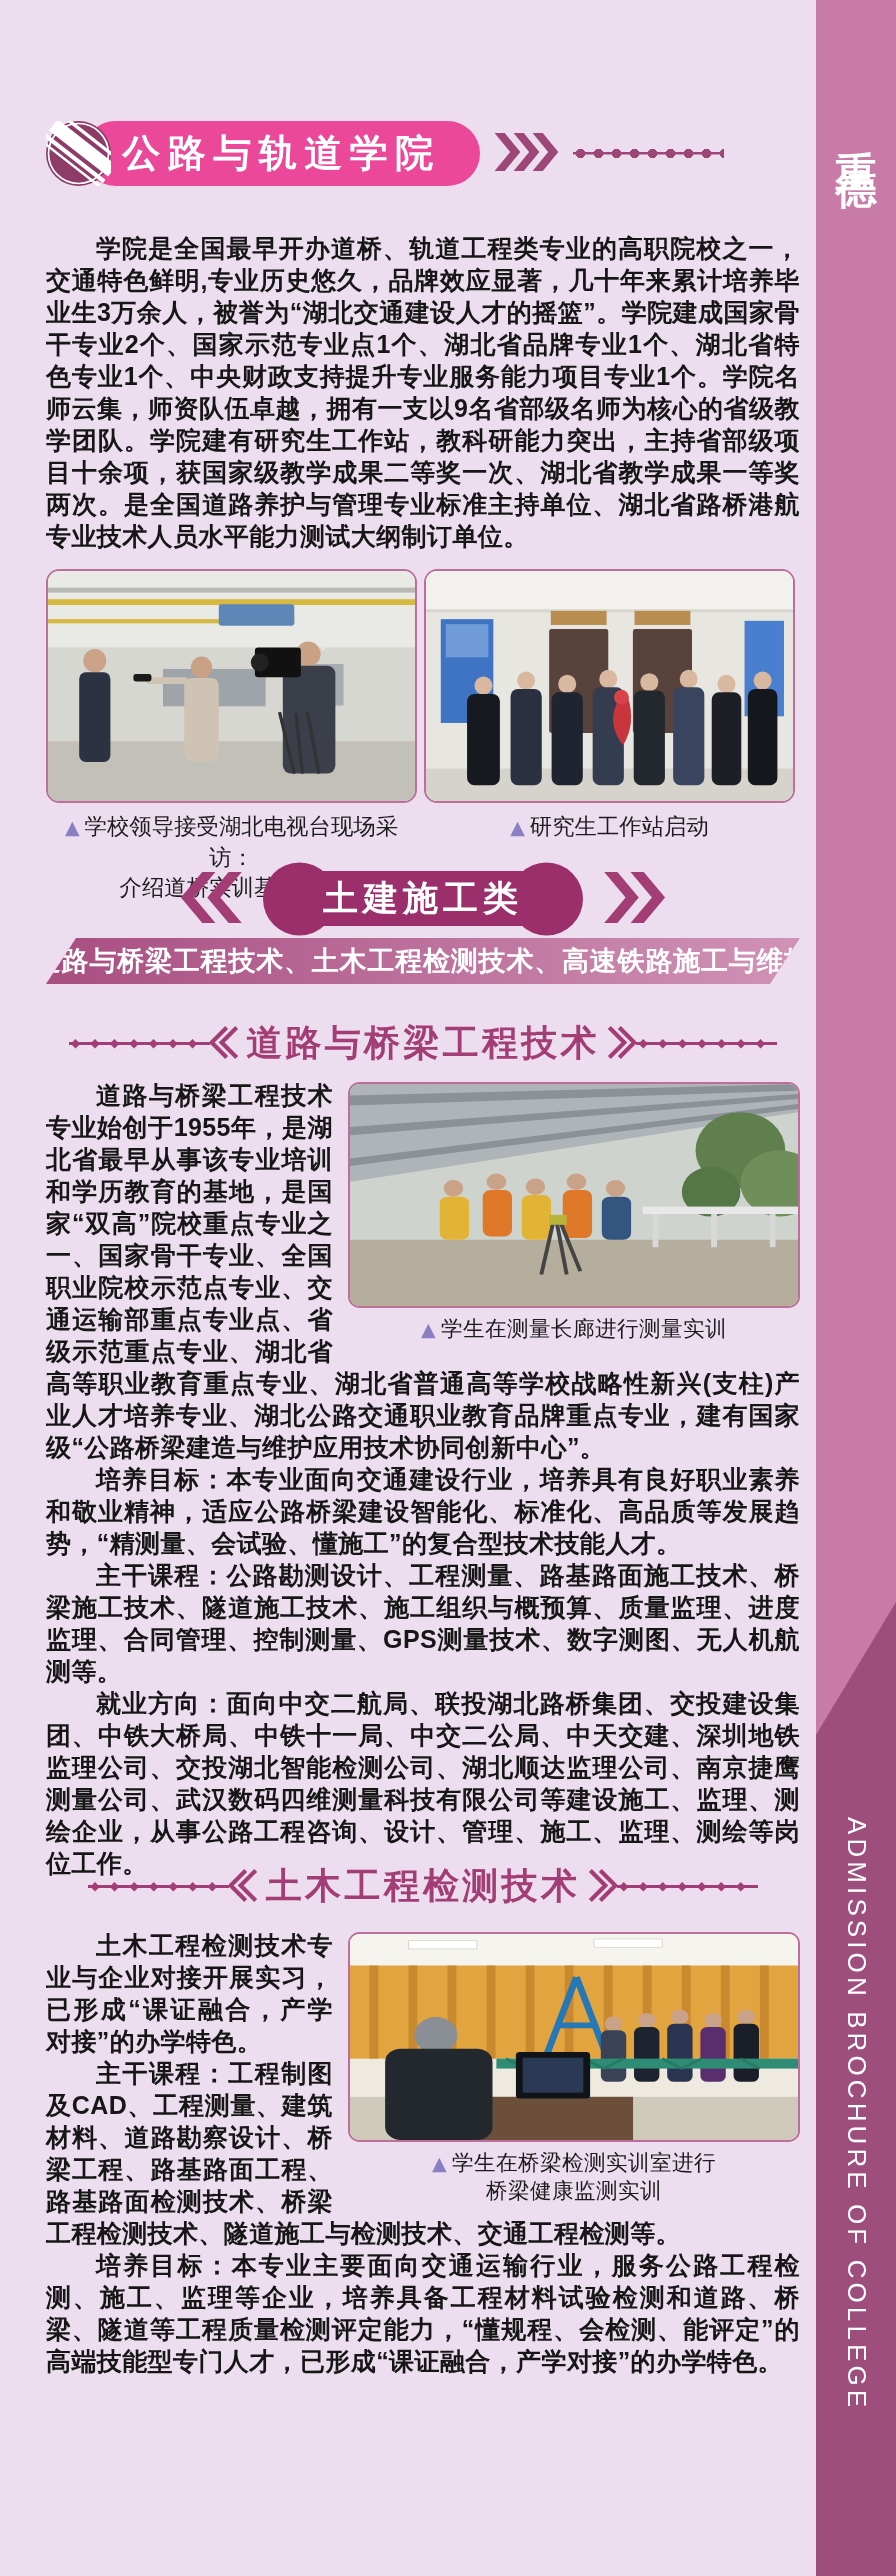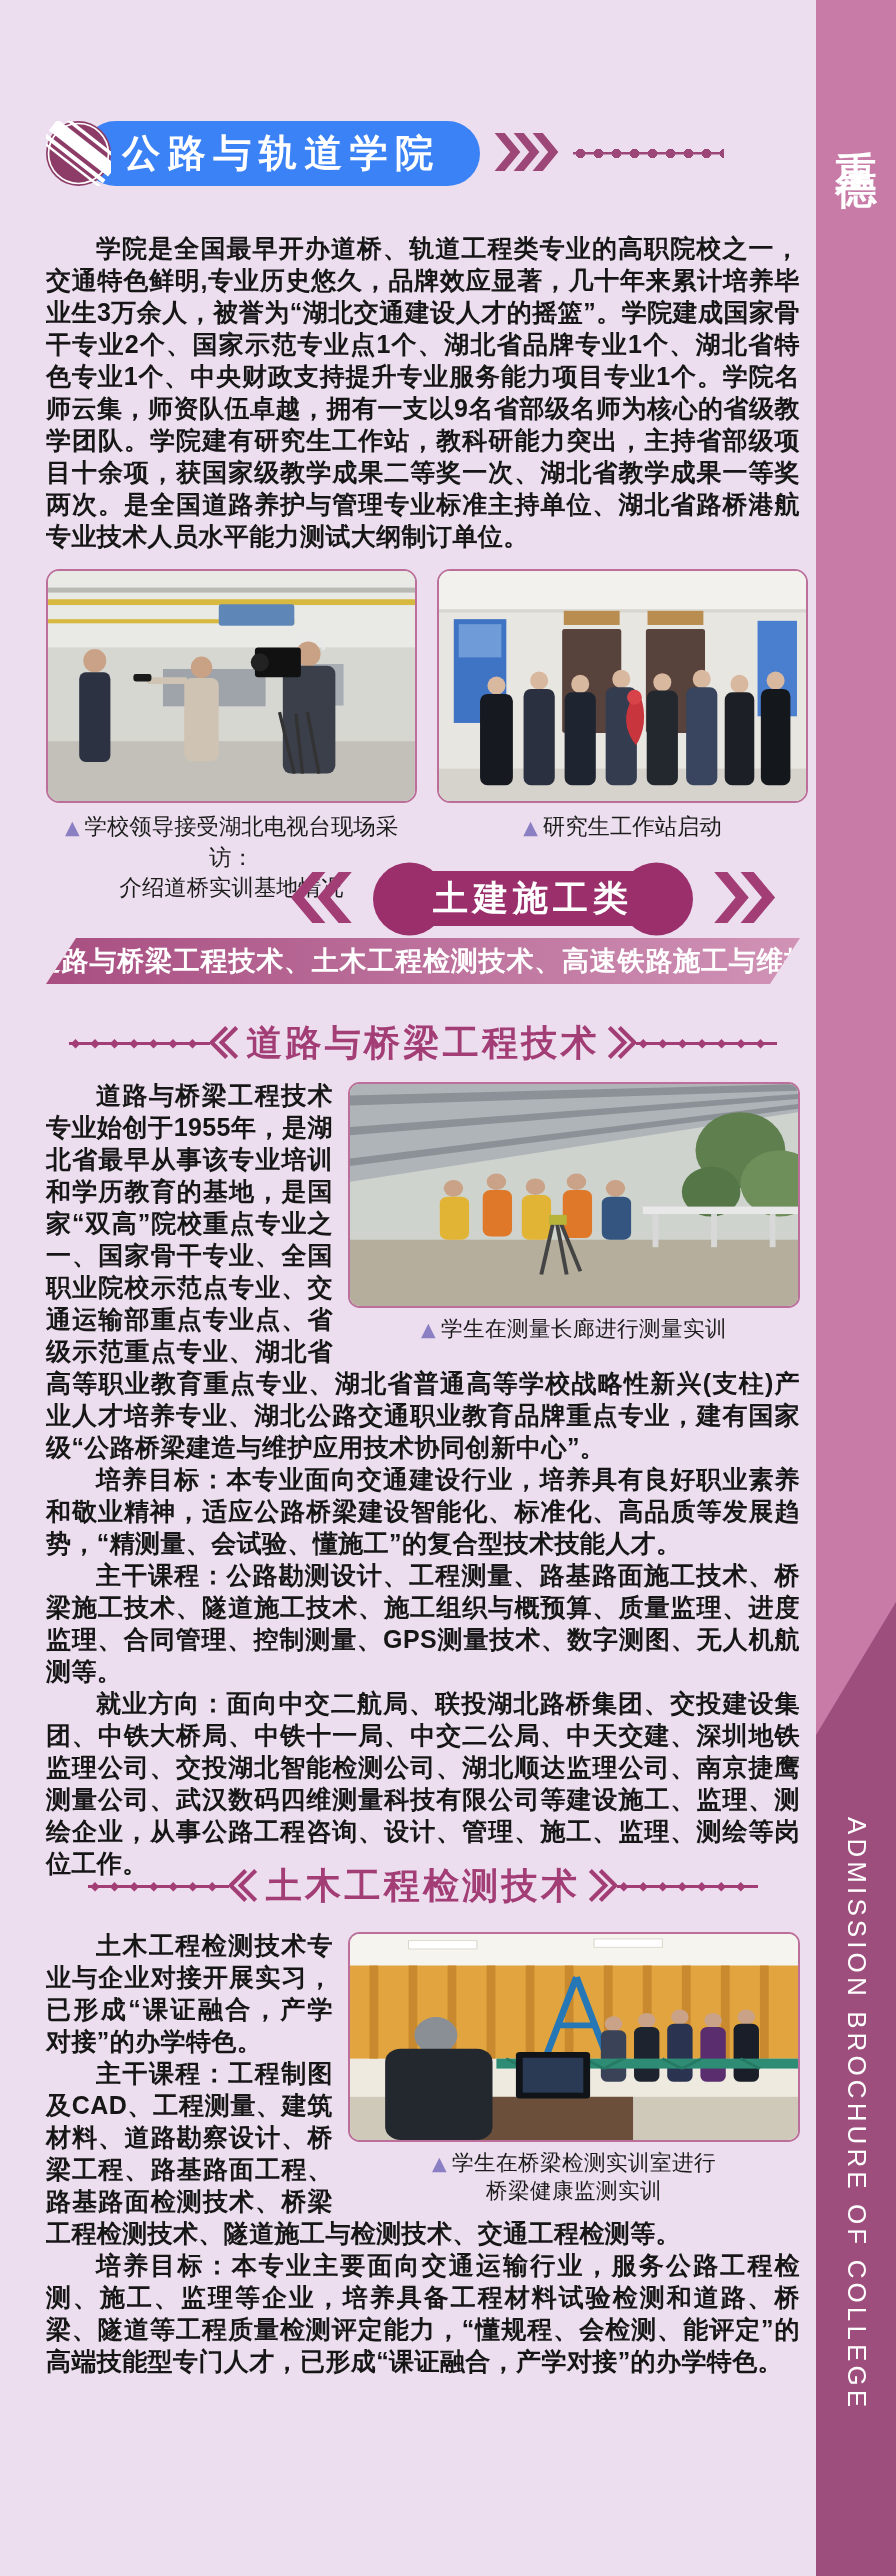--- a/index.html
+++ b/index.html
@@ -18,43 +18,43 @@
     font-size:41px;letter-spacing:18px;line-height:1}
   .en-vert{position:absolute;top:1817px;left:50%;transform:translateX(-50%);
     writing-mode:vertical-rl;text-orientation:mixed;
     color:#ffffff;font-size:26px;letter-spacing:4.1px;white-space:nowrap;
     font-family:"Liberation Sans",sans-serif}
   
   .content{position:absolute;left:46px;top:0;width:754px;height:2576px}
   
   .header-row{position:absolute;top:121px;left:0;width:100%;display:flex;align-items:center}
   .logo{width:65px;height:65px;flex:0 0 auto;margin-right:-28px;position:relative;z-index:2}
-  .pill{height:65px;width:397px;background:#3b82f6;border-radius:33px;z-index:1;
+  .pill{height:65px;width:397px;background:#ec4899;border-radius:33px;z-index:1;
     display:flex;align-items:center;justify-content:center;
     color:#fff;font-family:Liberation Mono, monospace;font-weight:bold;
     font-size:38px;letter-spacing:7.5px;white-space:nowrap}
   .chev3{margin-left:13.3px;flex:0 0 auto}
   .hdots{flex:0 0 151px;height:15px;margin-left:8.3px;
     background:
       radial-gradient(circle 5px at 7.5px 50%, #9c4777 4.6px, transparent 5px) left center/18px 15px repeat-x,
       linear-gradient(#9c4777 0 0) left center/100% 2.5px no-repeat}
   
   .bodytext{font-size:25px;line-height:32px;font-weight:bold;color:#161616;
     text-align:justify;letter-spacing:0.4px}
   .intro-p{position:absolute;top:232px;left:0;width:754px;margin:0;text-indent:2em}
   
-  .photos-row{position:absolute;top:569px;left:0;width:100%;display:flex;gap:20px}
+  .photos-row{position:absolute;top:569px;left:0;width:100%;display:flex;gap:7px}
   .pframe{width:371px;flex:0 0 auto}
   .pimg{height:230px;border:2.5px solid #bb6f9a;border-radius:13.3px;overflow:hidden;background:#ddd}
   .pimg svg{display:block;width:100%;height:100%}
   .pcap{margin-top:8.3px;font-family:"DejaVu Serif",serif;font-size:22.4px;color:#1c1c1c;
     text-align:center;line-height:30px;font-weight:normal}
   .tri{color:#8a7fc2;font-size:19px;margin-right:5px}
   
-  .cat-row{position:absolute;top:871px;left:0;width:100%;display:flex;align-items:center;justify-content:flex-end;gap:31px}
+  .cat-row{position:absolute;top:871px;left:0;width:100%;display:flex;align-items:center;justify-content:center;gap:31px}
   .cat-pill{position:relative;z-index:0;min-width:257px;height:55px;background:#9b2f6c;border-radius:21.6px;
     display:flex;align-items:center;justify-content:center;padding:0 21.6px;
     color:#fff;font-size:35px;font-weight:bold;letter-spacing:5px;white-space:nowrap}
   .cat-pill::before,.cat-pill::after{content:"";position:absolute;width:73px;height:73px;border-radius:50%;
     background:#9b2f6c;top:50%;transform:translateY(-50%);z-index:-1}
   .cat-pill::before{left:-10px}
   .cat-pill::after{right:-10px}
   .cat-sub{position:absolute;top:938px;left:0;width:754px;height:46px;
     background:linear-gradient(90deg,#a84e81,#d093b6);
     clip-path:polygon(30px 0,100% 0,724px 100%,0 100%);

